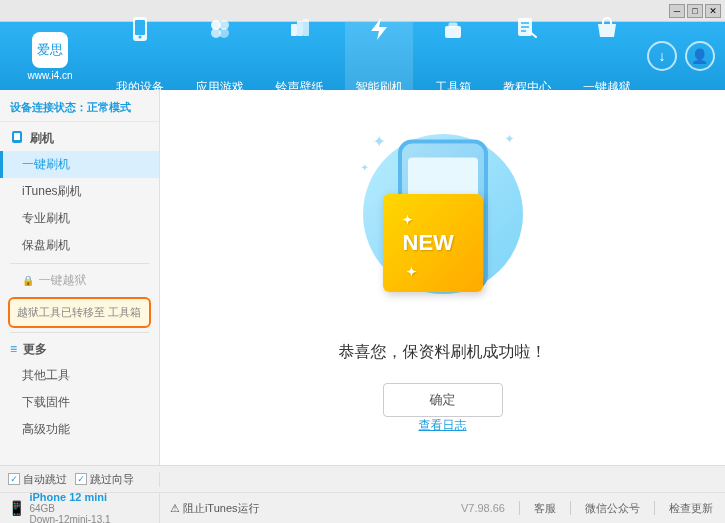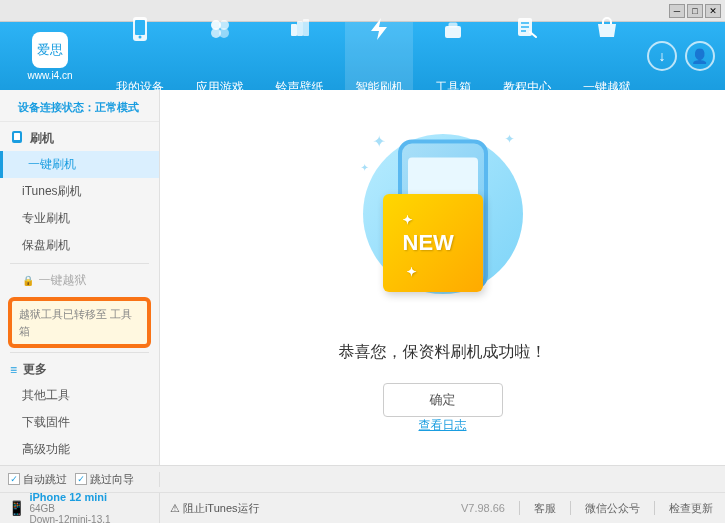--- a/index.html
+++ b/index.html
@@ -97,21 +97,21 @@
 
     
     .sidebar {
       width: 160px;
       background: #f5f5f5;
       border-right: 1px solid #e0e0e0;
       overflow-y: auto;
       padding-top: 4px;
     }
     .status-bar {
-      padding: 6px 18px;
+      padding: 6px 10px;
       font-size: 11px;
       color: #666;
       border-bottom: 1px solid #e8e8e8;
       margin-bottom: 4px;
     }
     .status-bar span { color: #1a9de0; font-weight: bold; }
     .sidebar-section {
       margin-bottom: 2px;
     }
     .sidebar-section-title {
@@ -129,34 +129,34 @@
     .sidebar-item {
       padding: 5px 10px 5px 22px;
       font-size: 12px;
       color: #555;
       cursor: pointer;
     }
     .sidebar-item.active {
       background: #daeffe;
       color: #1a9de0;
       border-left: 3px solid #1a9de0;
-      padding-left: 25px;
+      padding-left: 19px;
     }
     .sidebar-locked {
       padding: 4px 10px 4px 22px;
       font-size: 12px;
       color: #aaa;
       display: flex;
       align-items: center;
     }
     .lock-icon { margin-right: 4px; font-size: 10px; }
     .notice-box {
       margin: 4px 8px;
       background: #fff8e0;
-      border: 4px solid #f97316;
+      border: 2px solid #f97316;
       border-radius: 6px;
       padding: 5px 7px;
       font-size: 11px;
       color: #888;
       line-height: 1.5;
     }
     .sidebar-divider {
       border: none;
       border-top: 1px solid #e0e0e0;
       margin: 4px 10px;

